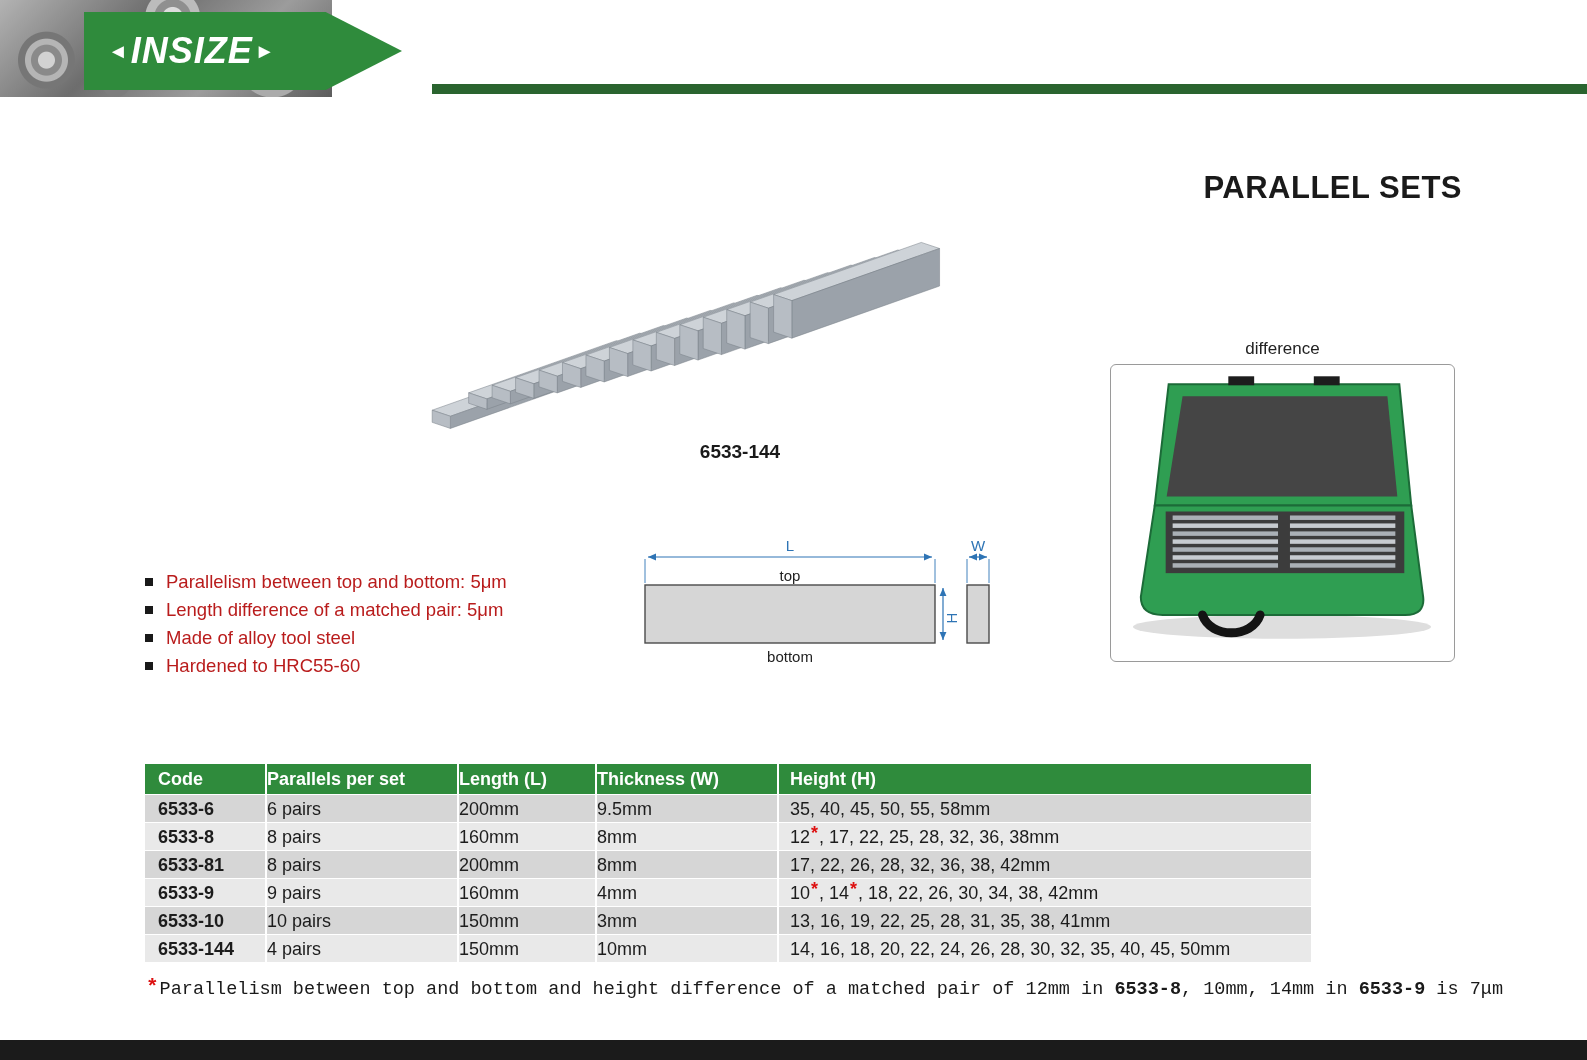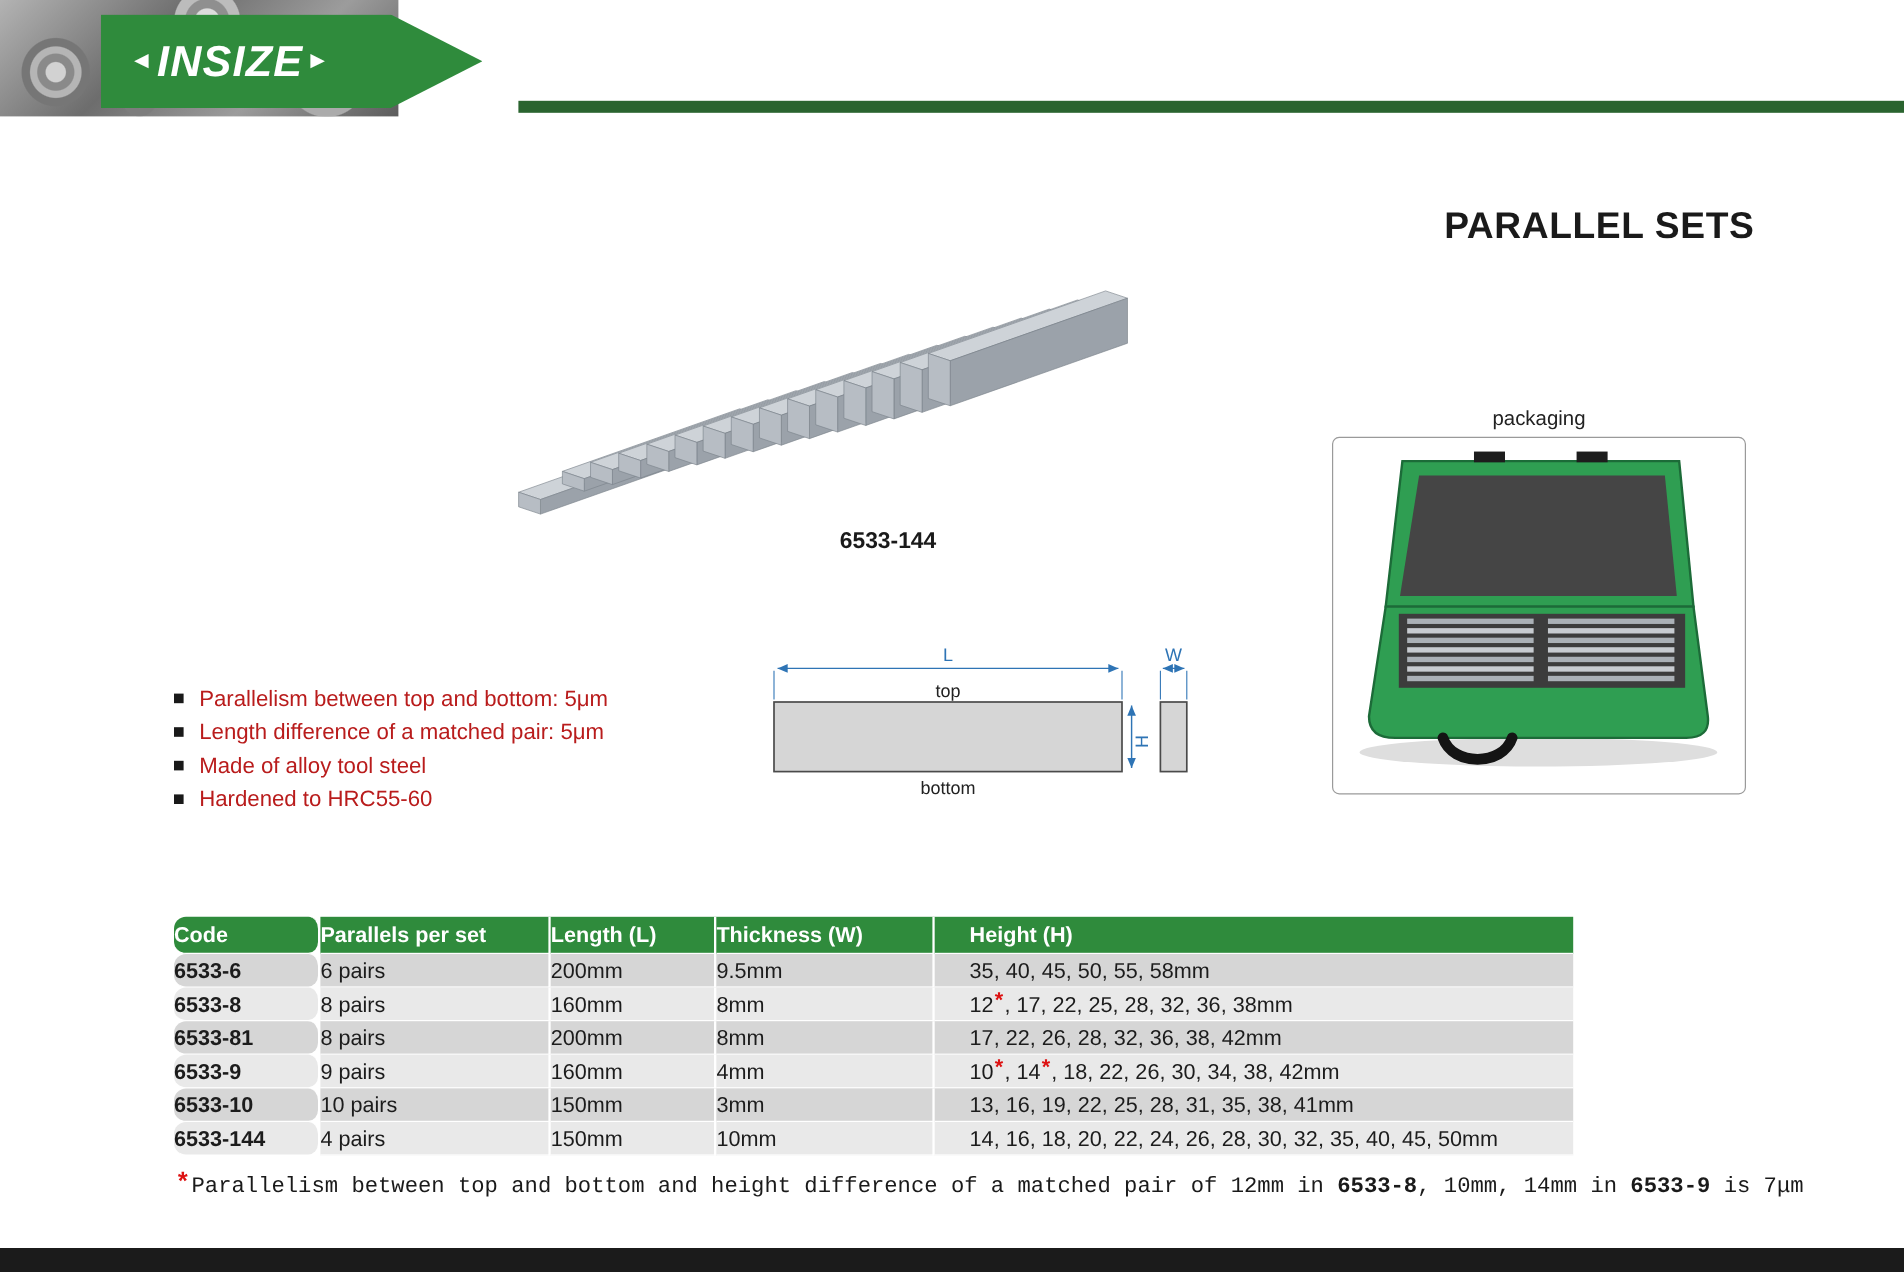--- a/index.html
+++ b/index.html
@@ -52,23 +52,23 @@
   .diagram .blk{fill:#222;}
   .dim{stroke:var(--blue,#2e74b5);stroke-width:1.2;}
   .ext{stroke:var(--blue,#2e74b5);stroke-width:0.9;}
 
   
   .spec-table{position:absolute;left:145px;top:764px;width:1166px;font-size:18px;color:#1c1c1c;}
   .tr{display:grid;grid-template-columns:122px 192px 138px 182px 1fr;}
   .cell{height:28px;line-height:28px;border-right:2px solid #fff;border-bottom:1px solid #fff;
     white-space:nowrap;overflow:hidden;box-sizing:border-box;}
   .thead .cell{background:var(--brand_green,#2f8b3c);color:#fff;font-weight:bold;height:31px;line-height:31px;}
-  .c0{padding-left:0;border-radius:10px;}
+  .c0{padding-left:13px;}
   .c1,.c2,.c3{text-align:left;}
-  .c4{padding-left:29px;border-right:none;}
+  .c4{padding-left:11px;border-right:none;}
   .odd .cell{background:#d6d6d6;}
   .even .cell{background:#e9e9e9;}
   .code{font-weight:bold;}
   .star{color:var(--red,#dd1111);font-weight:bold;position:relative;top:-4px;margin:0 1px;}
   .b{font-weight:bold;}
 
   
   .footnote{position:absolute;left:145px;top:977px;font-size:18.5px;color:#1a1a1a;font-family:Liberation Mono, monospace;}
   .footnote .star{font-size:21px;top:-1px;}
   .bottom-bar{position:absolute;left:0;bottom:0;width:100%;height:20px;background:#1b1b1b;}
@@ -136,21 +136,21 @@
         <polygon points="380,119.60000000000001 550,59.60000000000001 571,66.60000000000001 401,126.60000000000001" fill="#ced3d8" stroke="#7a828a" stroke-width="0.6"></polygon>
         <polygon points="401,167.4 571,107.4 571,66.60000000000001 401,126.60000000000001" fill="#9ba2aa" stroke="#7a828a" stroke-width="0.6"></polygon>
         <polygon points="380,160.4 401,167.4 401,126.60000000000001 380,119.60000000000001" fill="#b7bdc4" stroke="#7a828a" stroke-width="0.6"></polygon>
         <polygon points="407,110.90000000000002 577,50.90000000000002 598,57.90000000000002 428,117.90000000000002" fill="#ced3d8" stroke="#7a828a" stroke-width="0.6"></polygon>
         <polygon points="428,161.10000000000002 598,101.10000000000002 598,57.90000000000002 428,117.90000000000002" fill="#9ba2aa" stroke="#7a828a" stroke-width="0.6"></polygon>
         <polygon points="407,154.10000000000002 428,161.10000000000002 428,117.90000000000002 407,110.90000000000002" fill="#b7bdc4" stroke="#7a828a" stroke-width="0.6"></polygon>
       </g>
   </svg>
   <div class="product-caption">6533-144</div>
 
-  <div class="pack-label">packaging</div>
+  <div class="pack-label">difference</div>
   <div class="pack-box">
     <svg class="pack-svg" viewBox="0 0 345 295">
       <ellipse cx="172" cy="262" rx="150" ry="12" fill="#dedede"></ellipse>
       <polygon points="58,18 290,18 302,140 44,140" fill="#2f9e52" stroke="#1c6b38" stroke-width="2"></polygon>
       <polygon points="72,30 278,30 288,131 56,131" fill="#454545"></polygon>
       <rect x="118" y="10" width="26" height="9" fill="#1d1d1d"></rect>
       <rect x="204" y="10" width="26" height="9" fill="#1d1d1d"></rect>
       <path d="M44,140 L302,140 L314,232 Q316,250 296,250 L52,250 Q30,250 30,232 Z" fill="#2f9e52" stroke="#1c6b38" stroke-width="2"></path>
       <rect x="55" y="146" width="240" height="62" fill="#3c3c3c"></rect>
       <g id="strips">

